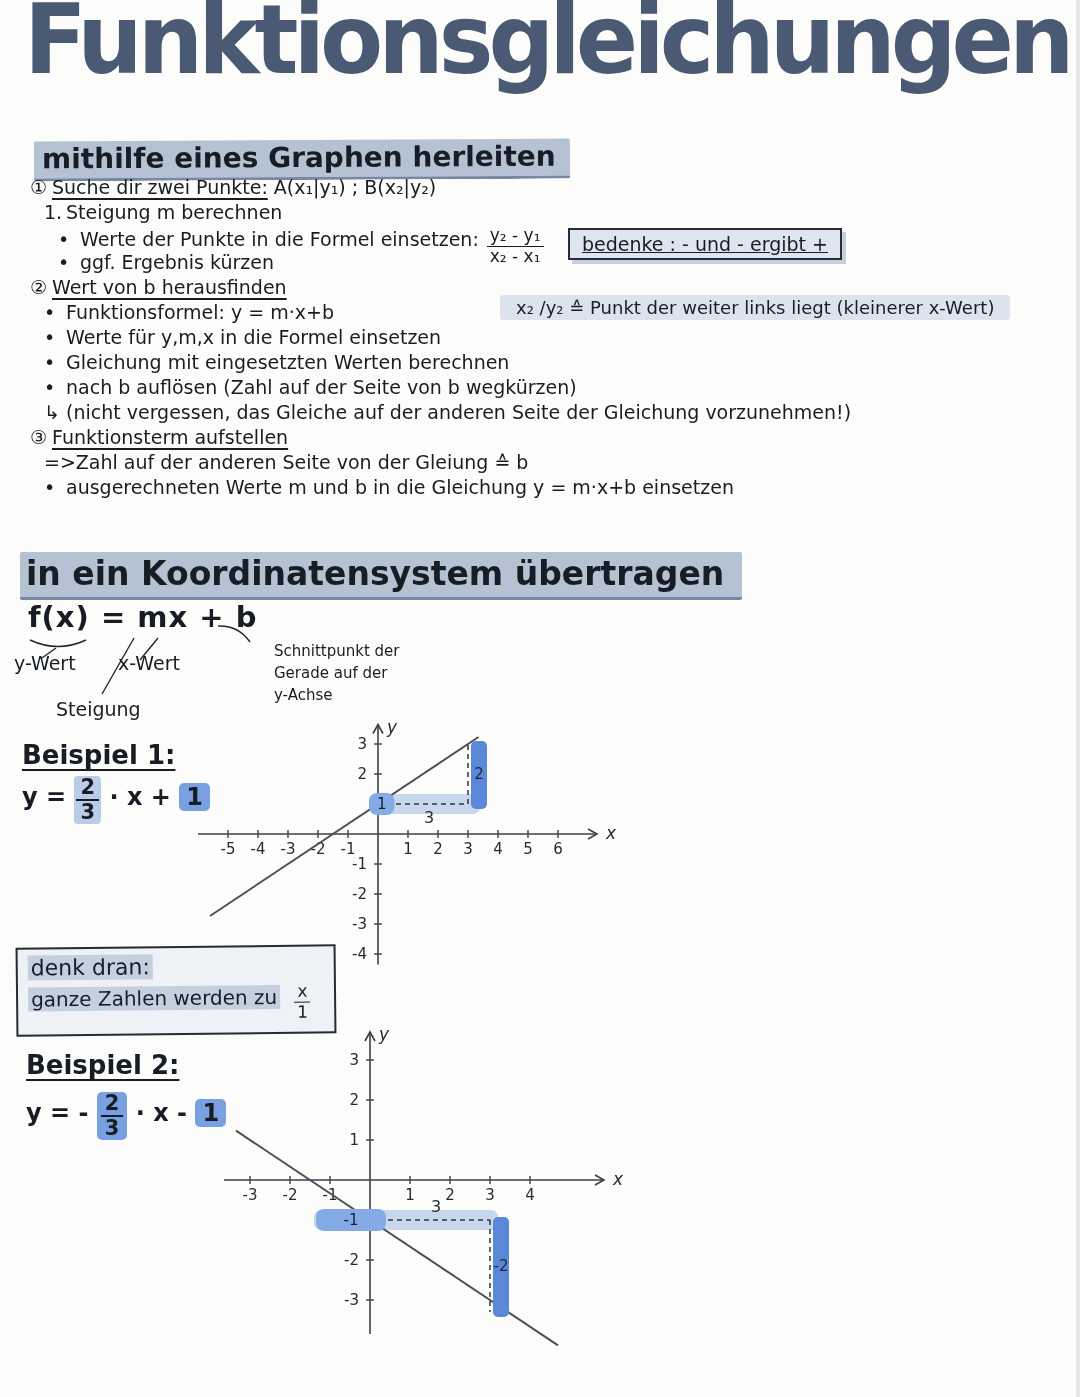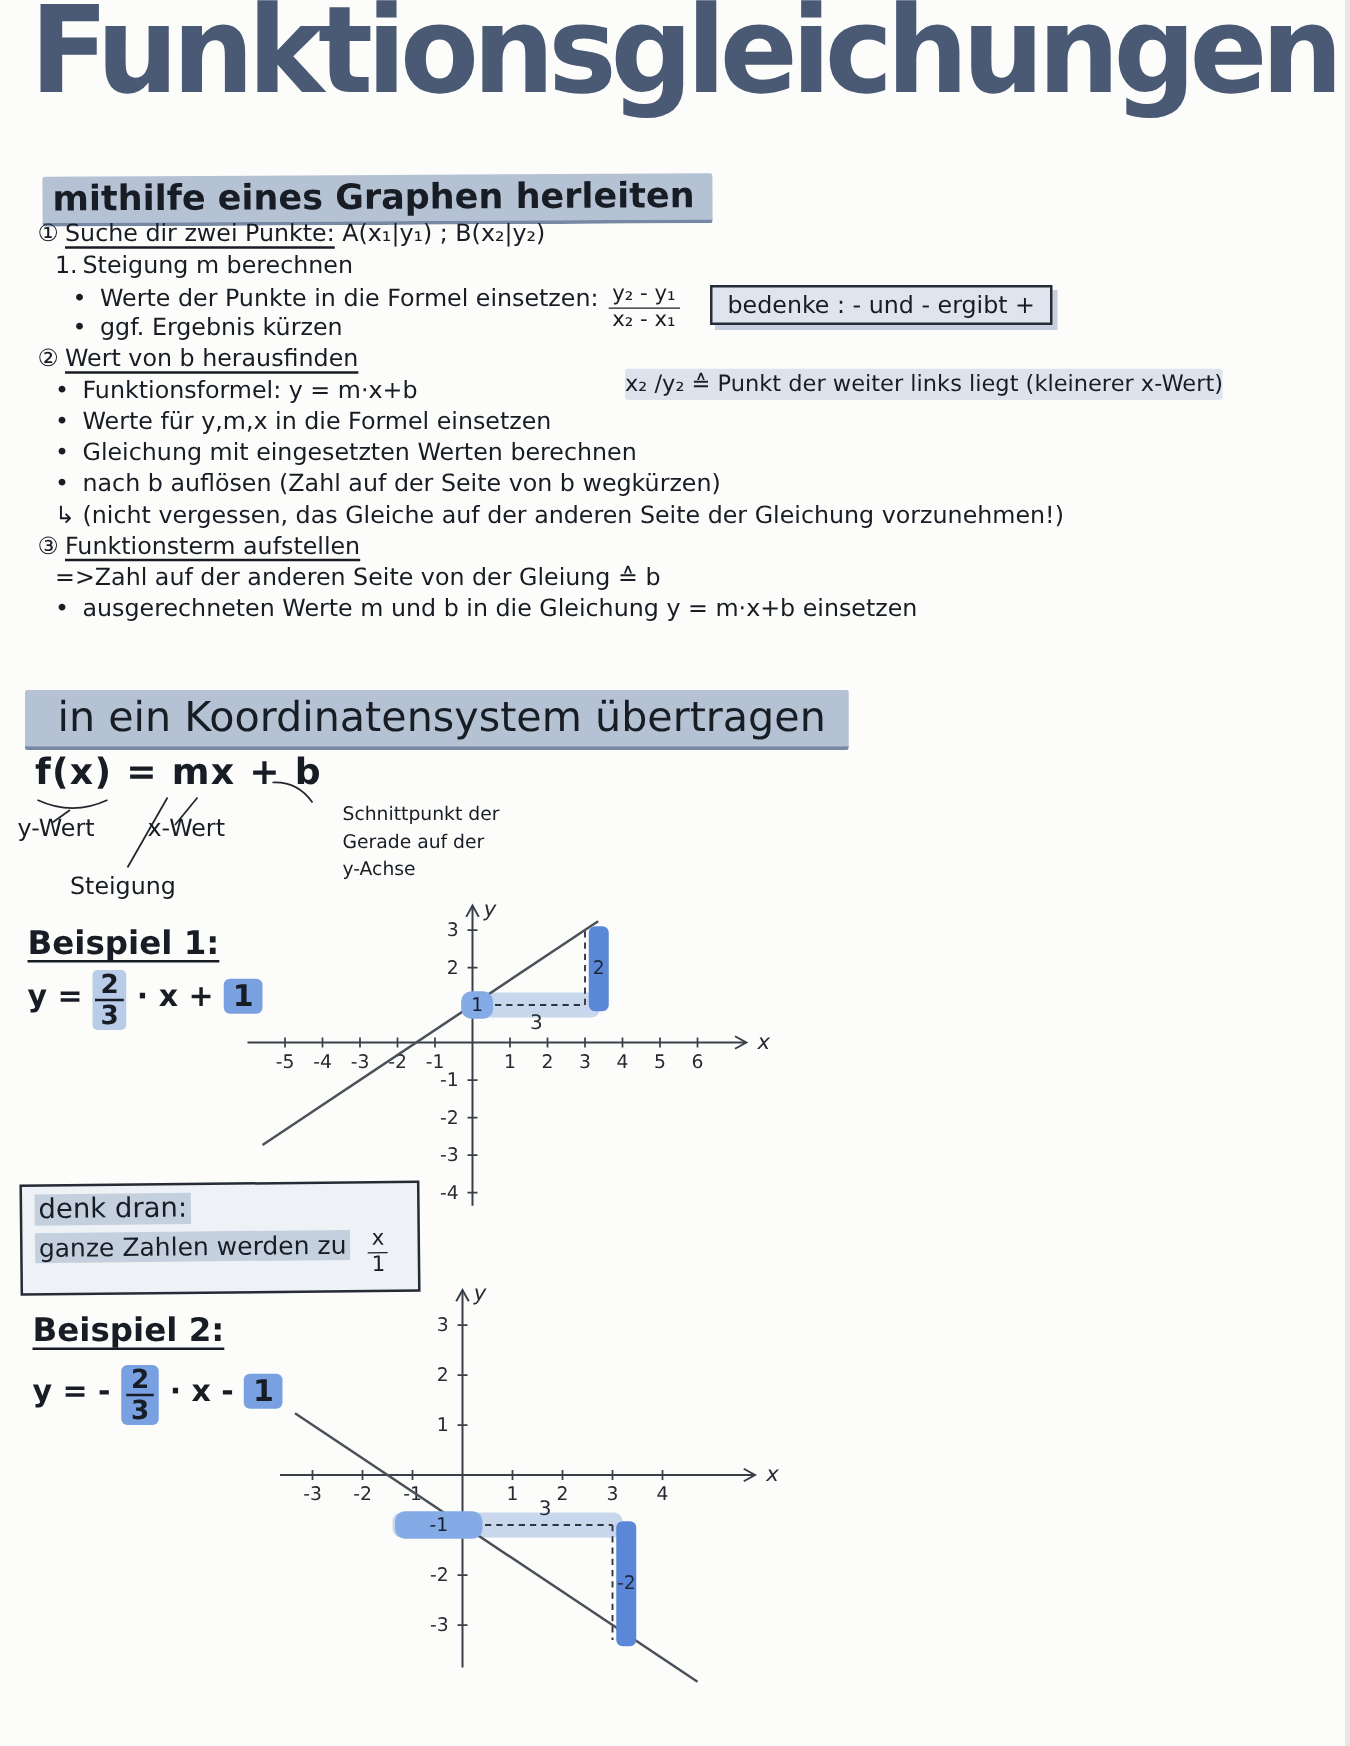--- a/index.html
+++ b/index.html
@@ -2,33 +2,33 @@
 <html><head>
 <meta charset="utf-8">
 <style>
   html,body{margin:0;padding:0;background:#e8e8e8;}
   .page{position:relative;width:1076px;height:1397px;background:#fcfcfa;overflow:hidden;
         font-family:"DejaVu Sans",sans-serif;color:#181d25;}
   .title{position:absolute;left:24px;top:-16px;font-size:92px;font-weight:800;color:#4a5974;
          letter-spacing:-5px;white-space:nowrap;transform:scaleY(1.05);transform-origin:top left;}
   .h1{position:absolute;left:34px;top:140px;font-size:28px;font-weight:700;background:#b5c2d4;
       padding:1px 14px 3px 8px;border-bottom:3px solid #7688a3;border-radius:2px;transform:rotate(-0.3deg);}
-  .h2{position:absolute;left:20px;top:552px;font-size:33px;font-weight:400;background:#b5c2d4;
-      padding:2px 18px 4px 26px;border-bottom:3px solid #7688a3;border-radius:2px;}
+  .h2{position:absolute;left:20px;top:552px;font-size:33px;font-weight:700;background:#b5c2d4;
+      padding:2px 18px 4px 6px;border-bottom:3px solid #7688a3;border-radius:2px;}
   .steps{position:absolute;left:30px;top:176px;width:720px;}
   .step{height:25px;font-size:19px;white-space:nowrap;overflow:visible;}
   .step .mk{display:inline-block;min-width:22px;}
   .i1{padding-left:14px;} .i2{padding-left:28px;}
   .u{text-decoration:underline;text-underline-offset:4px;text-decoration-thickness:1.5px;}
   .fracInline{display:inline-block;text-align:center;font-size:17px;vertical-align:-16px;margin-left:8px;line-height:1.15;}
   .fracInline .fn{display:block;border-bottom:1.6px solid #181d25;padding:0 3px;}
   .fracInline .fd{display:block;}
   .bedenke{position:absolute;left:568px;top:228px;font-size:19px;padding:3px 12px;border:2px solid #272d36;
-           background:#dfe5ee;box-shadow:4px 4px 0 #c6cfdd;}
-  .punkt{position:absolute;left:500px;top:295px;font-size:18px;padding:2px 0;background:#dde3ed;border-radius:3px;}
+           background:#dfe5ee;box-shadow:4px 4px 0 #c6cfdd;text-decoration:underline;}
+  .punkt{position:absolute;left:500px;top:295px;font-size:18px;padding:2px 16px;background:#dde3ed;border-radius:3px;}
   .formula{position:absolute;left:28px;top:600px;font-size:29px;font-weight:600;letter-spacing:1px;}
   .lbl{position:absolute;font-size:19px;}
   .schnitt{position:absolute;left:252px;top:640px;font-size:15px;line-height:22px;margin-left:22px;}
   .ex-h{position:absolute;font-size:26px;font-weight:700;text-decoration:underline;text-underline-offset:5px;}
   .ex-eq{position:absolute;font-size:24px;font-weight:600;}
   .frac2{display:inline-block;text-align:center;vertical-align:-14px;line-height:1.1;font-size:21px;}
   .frac2 .fn{display:block;border-bottom:2px solid #181d25;padding:0 4px;}
   .frac2 .fd{display:block;}
   .hl-light{background:#b9cdea;border-radius:4px;padding:0 2px;}
   .hl-strong{background:#79a1e2;border-radius:5px;padding:0 7px;}

